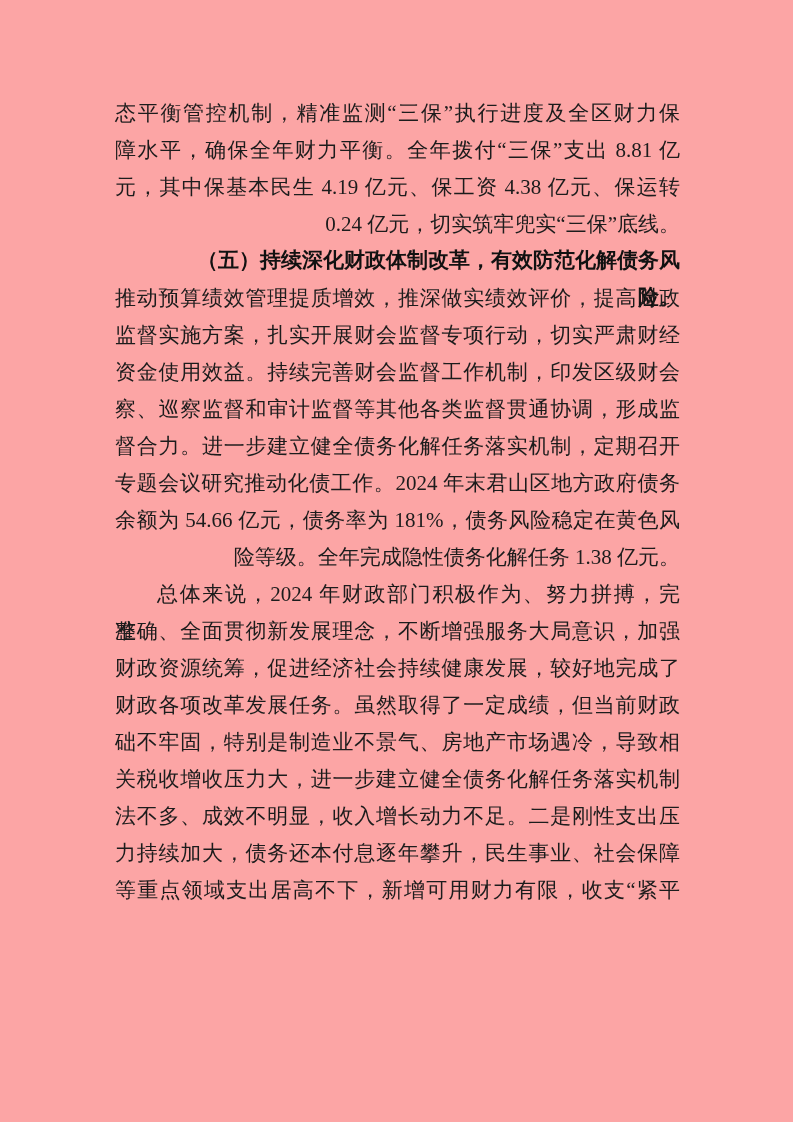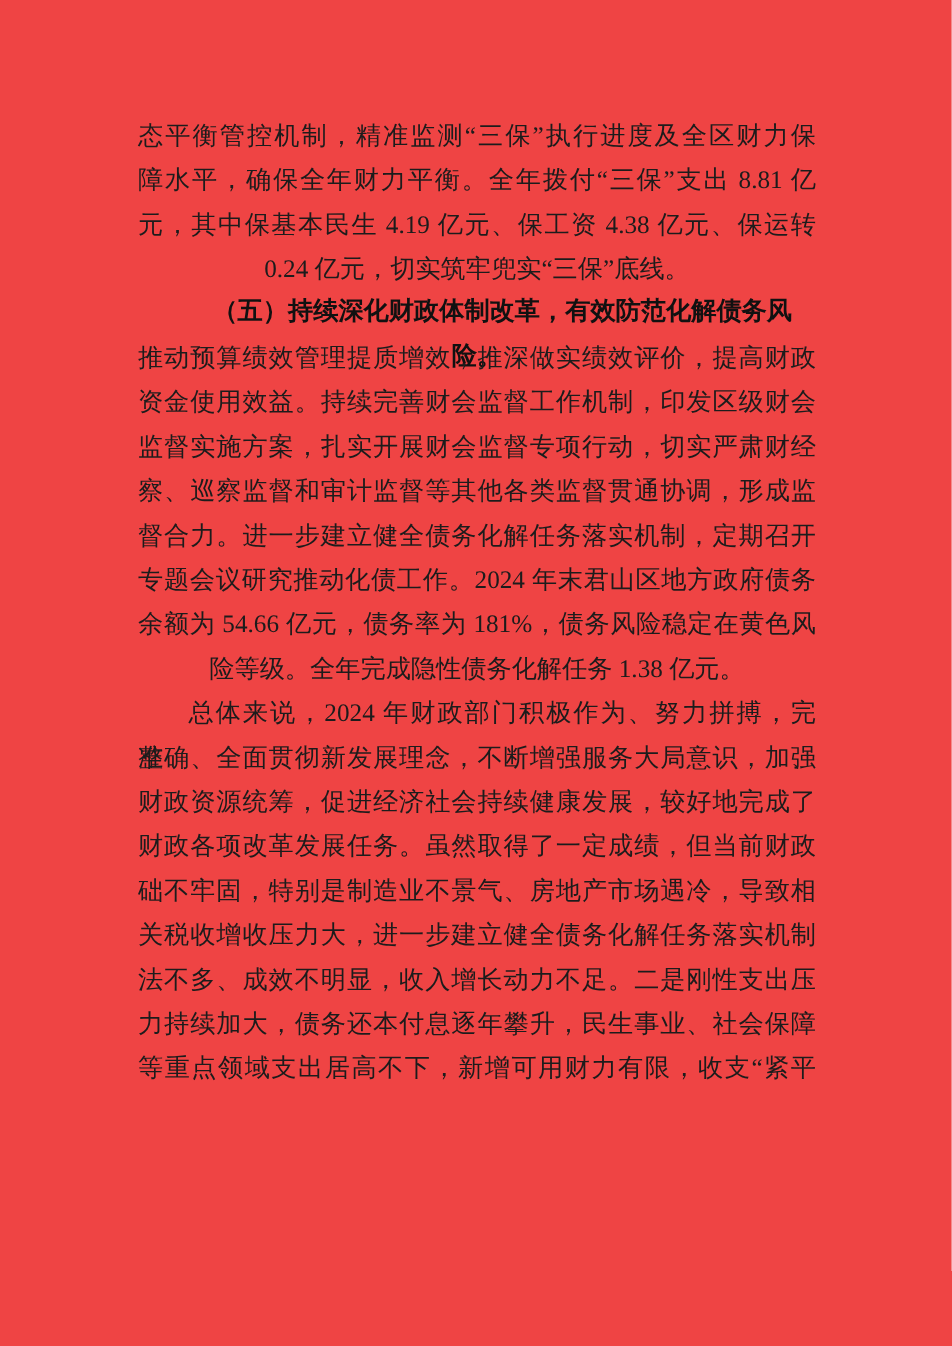--- a/index.html
+++ b/index.html
@@ -9,37 +9,37 @@
   body {
     width: 793px;
     height: 1122px;
     background: #ffffff;
     overflow: hidden;
   }
   .page {
     position: relative;
     width: 793px;
     height: 1122px;
-    background: #ef4444;
+    background: #fca5a5;
     overflow: hidden;
   }
   .text-block {
     position: absolute;
     left: 115px;
     top: 95px;
     width: 565px;
     font-family: "Liberation Serif", "DejaVu Serif", serif;
     font-size: 21px;
     line-height: 37px;
     color: #1c1c1c;
     font-weight: normal;
   }
   .line {
     height: 37px;
-    text-align: center;
+    text-align: right;
     white-space: normal;
   }
   .line.justify {
     text-align: justify;
     text-align-last: justify;
     text-justify: inter-character;
   }
   .line.indent {
     text-indent: 42px;
   }
@@ -53,22 +53,22 @@
 <body>
 
 <div class="page">
   <div class="text-block">
       <div class="line justify">态平衡管控机制，精准监测“三保”执行进度及全区财力保</div>
       <div class="line justify">障水平，确保全年财力平衡。全年拨付“三保”支出 8.81 亿</div>
       <div class="line justify">元，其中保基本民生 4.19 亿元、保工资 4.38 亿元、保运转</div>
       <div class="line">0.24 亿元，切实筑牢兜实“三保”底线。</div>
       <div class="line bold indent">（五）持续深化财政体制改革，有效防范化解债务风险。</div>
       <div class="line justify">推动预算绩效管理提质增效，推深做实绩效评价，提高财政</div>
+      <div class="line justify">监督实施方案，扎实开展财会监督专项行动，切实严肃财经</div>
       <div class="line justify">资金使用效益。持续完善财会监督工作机制，印发区级财会</div>
-      <div class="line justify">监督实施方案，扎实开展财会监督专项行动，切实严肃财经</div>
       <div class="line justify">察、巡察监督和审计监督等其他各类监督贯通协调，形成监</div>
       <div class="line justify">督合力。进一步建立健全债务化解任务落实机制，定期召开</div>
       <div class="line justify">专题会议研究推动化债工作。2024 年末君山区地方政府债务</div>
       <div class="line justify">余额为 54.66 亿元，债务率为 181%，债务风险稳定在黄色风</div>
       <div class="line">险等级。全年完成隐性债务化解任务 1.38 亿元。</div>
       <div class="line indent justify">总体来说，2024 年财政部门积极作为、努力拼搏，完整、</div>
       <div class="line justify">准确、全面贯彻新发展理念，不断增强服务大局意识，加强</div>
       <div class="line justify">财政资源统筹，促进经济社会持续健康发展，较好地完成了</div>
       <div class="line justify">财政各项改革发展任务。虽然取得了一定成绩，但当前财政</div>
       <div class="line justify">础不牢固，特别是制造业不景气、房地产市场遇冷，导致相</div>

